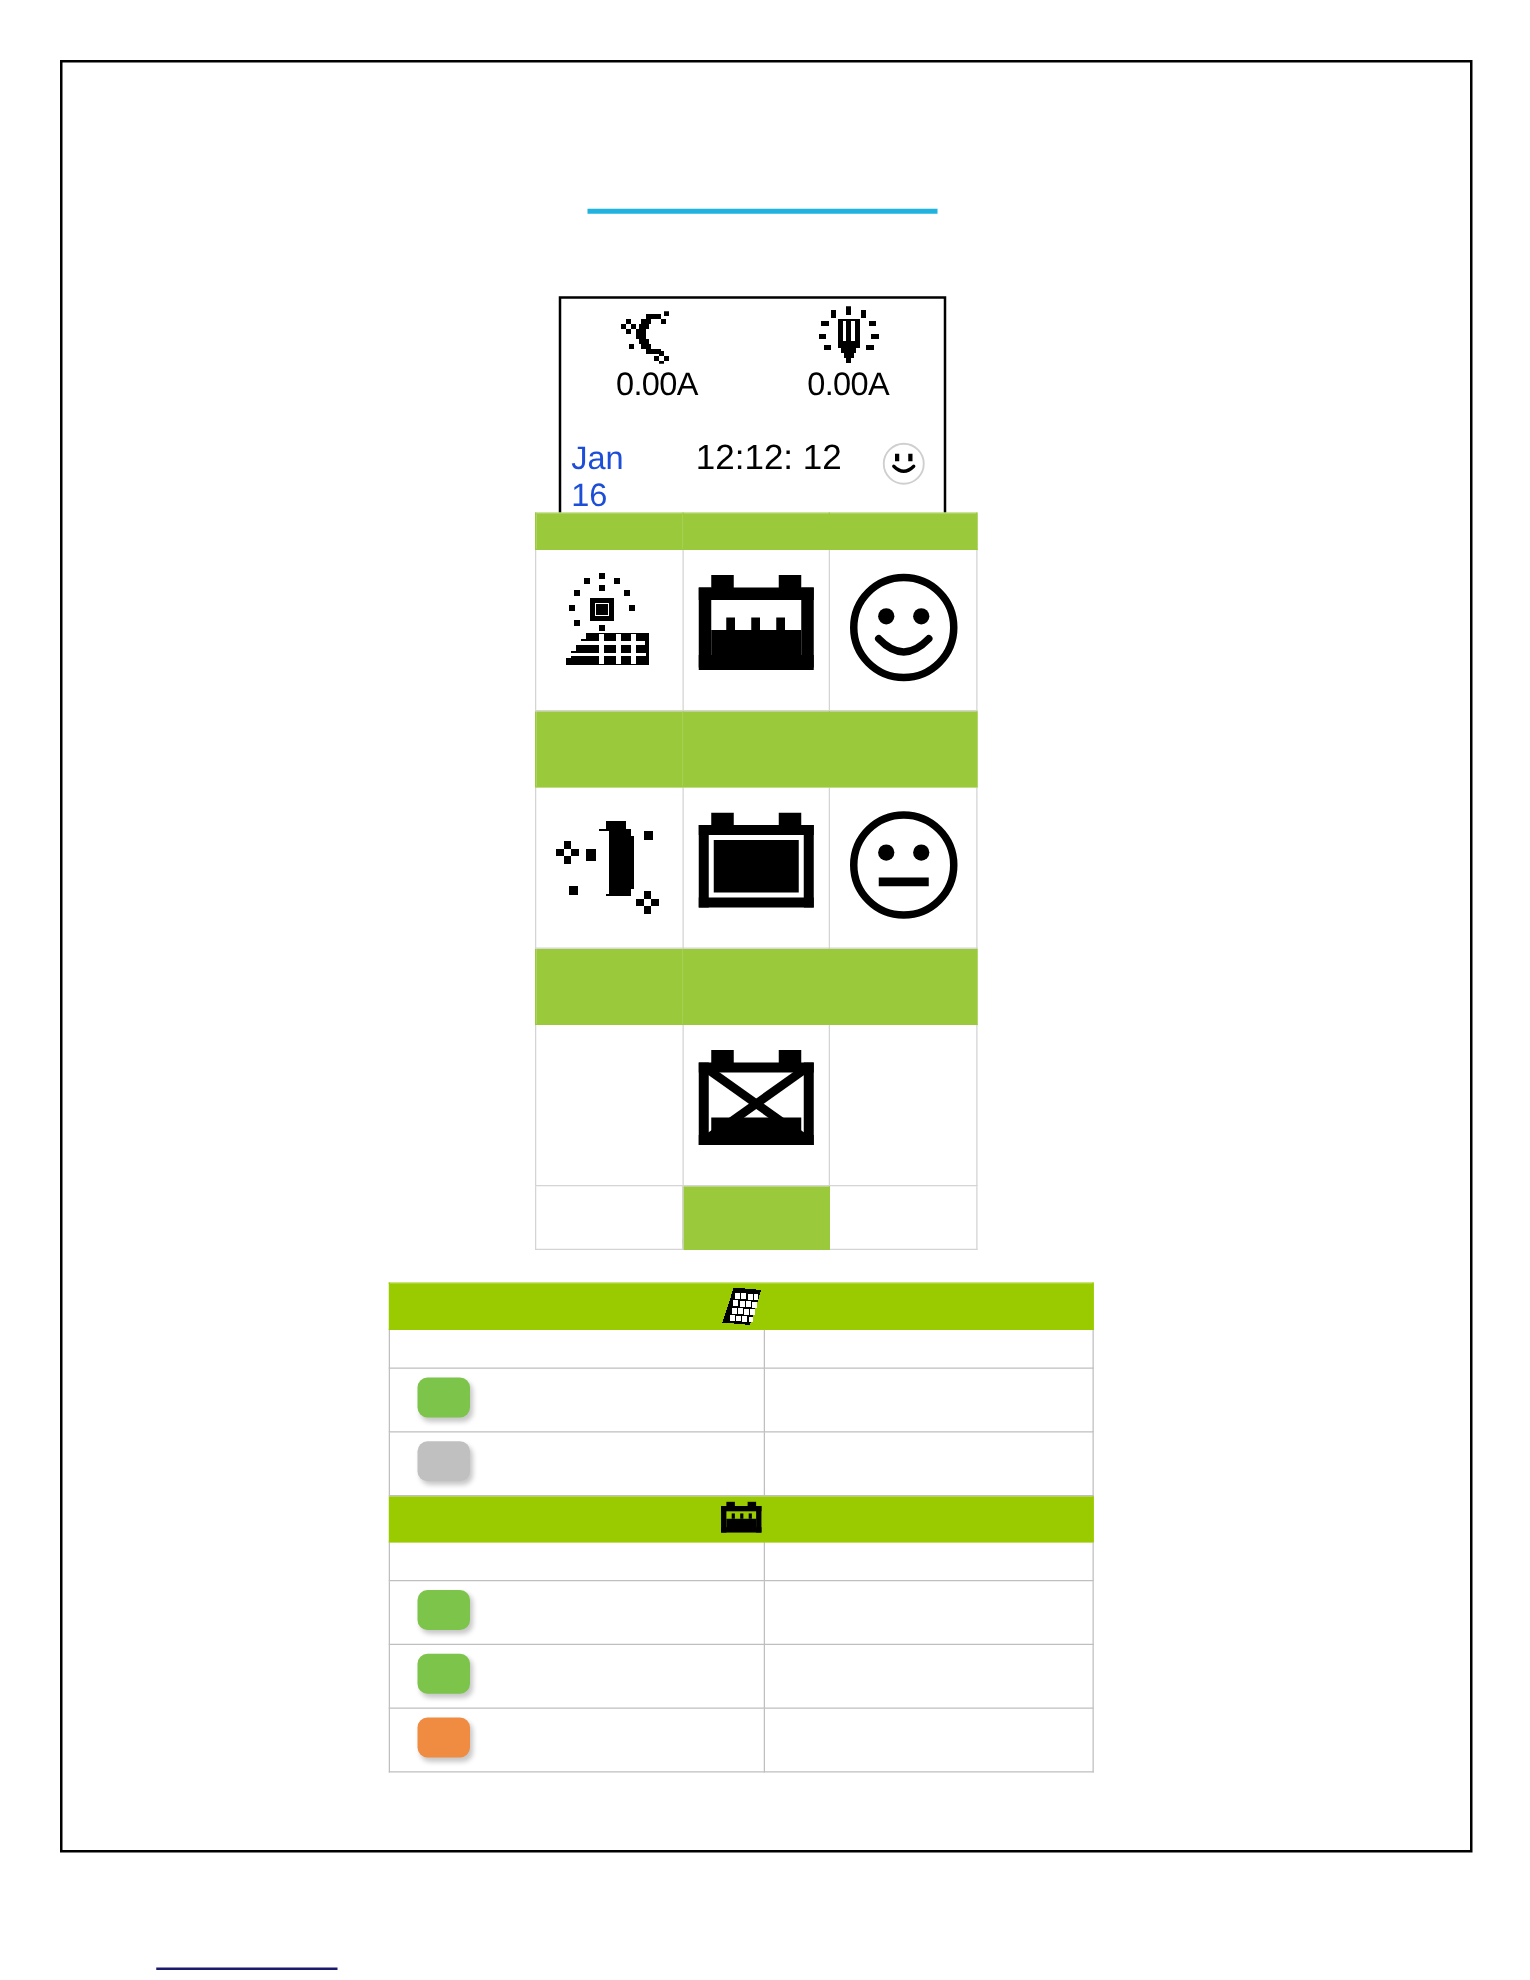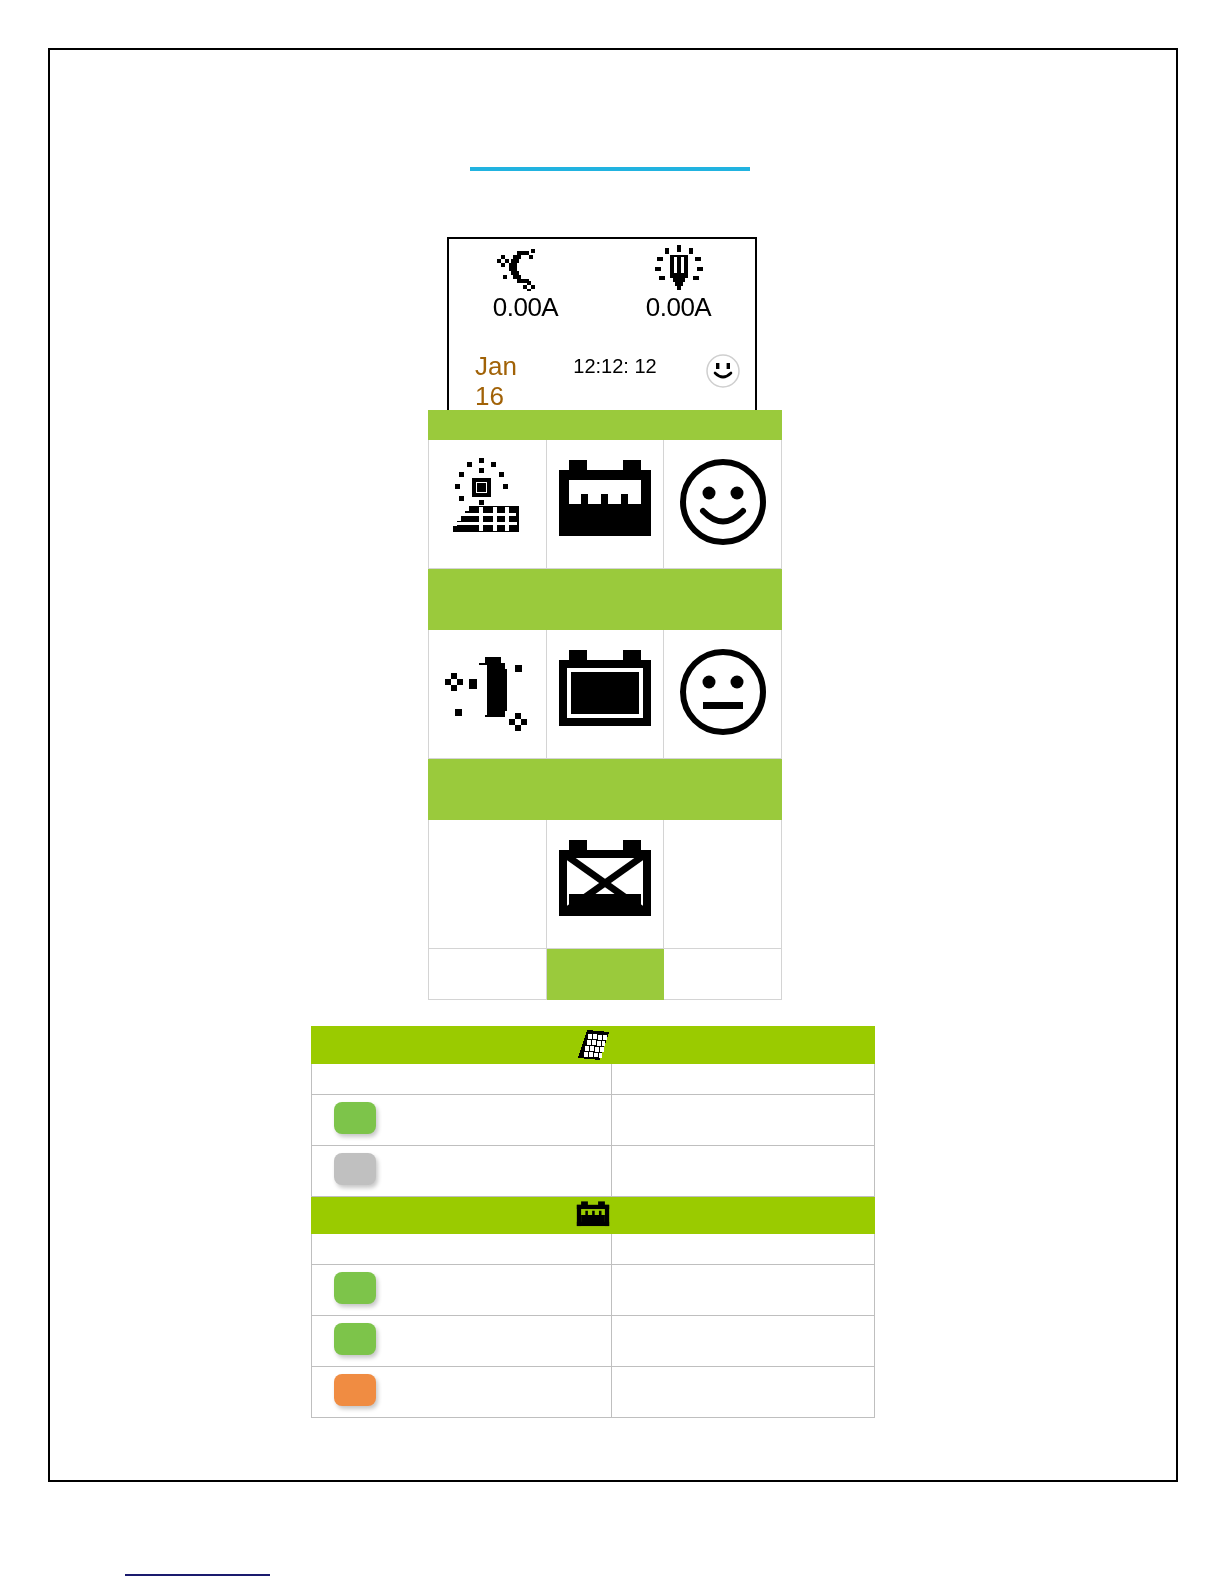--- a/index.html
+++ b/index.html
@@ -81,30 +81,30 @@
   }
   .lcd-row-bottom {
     position: absolute;
     left: 0; top: 112px;
     width: 100%;
     display: flex;
     align-items: flex-start;
   }
   .lcd-date {
     width: 96px;
-    padding-left: 26px;
+    padding-left: 8px;
     box-sizing: border-box;
     font-size: 26px;
     line-height: 30px;
-    color: #a16207;
+    color: #1d4ed8;
   }
   .lcd-time {
     flex: 1;
     text-align: center;
-    font-size: 20px;
+    font-size: 28px;
     line-height: 30px;
     color: #000;
     padding-right: 6px;
   }
   .lcd-face {
     width: 64px;
     display: flex;
     justify-content: center;
     padding-top: 2px;
   }

